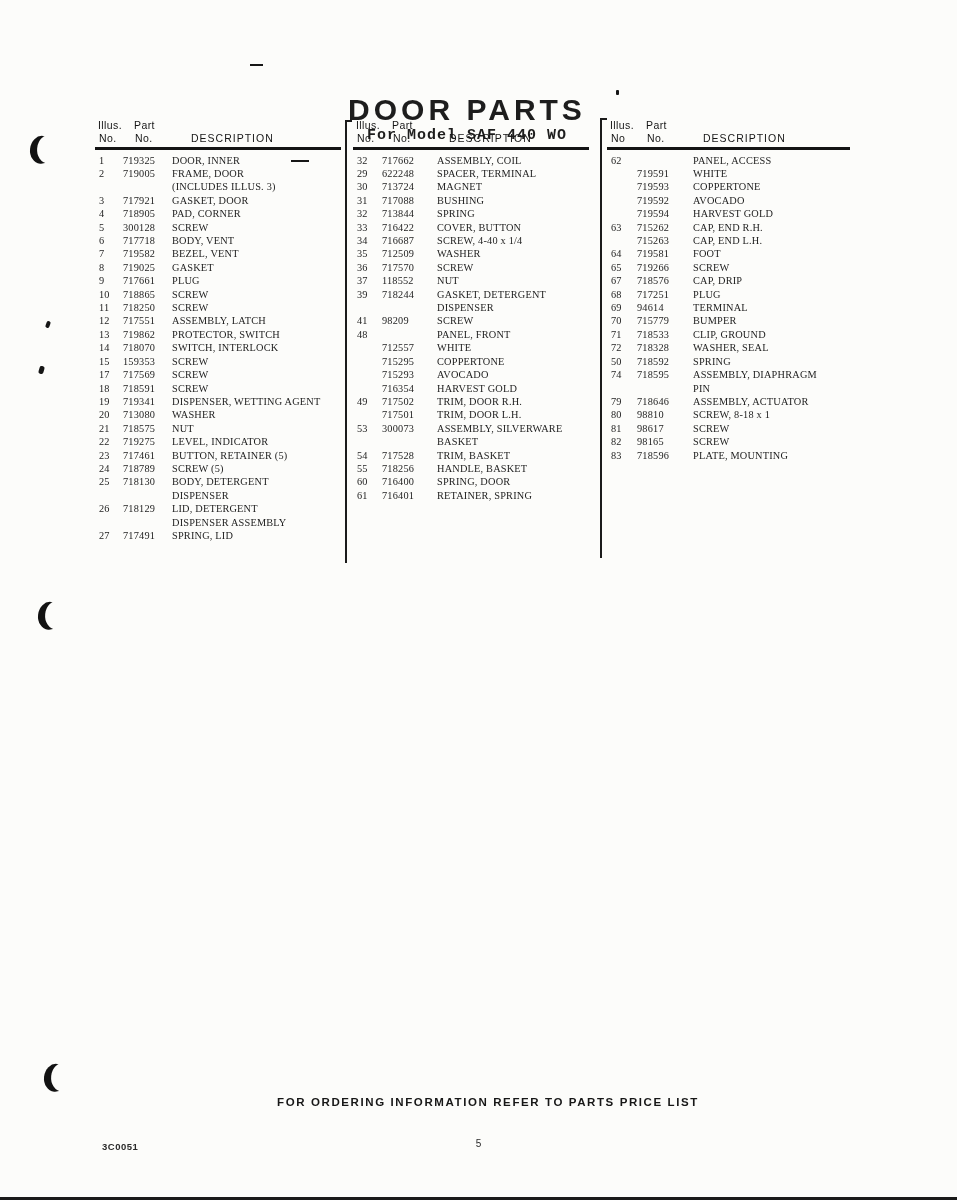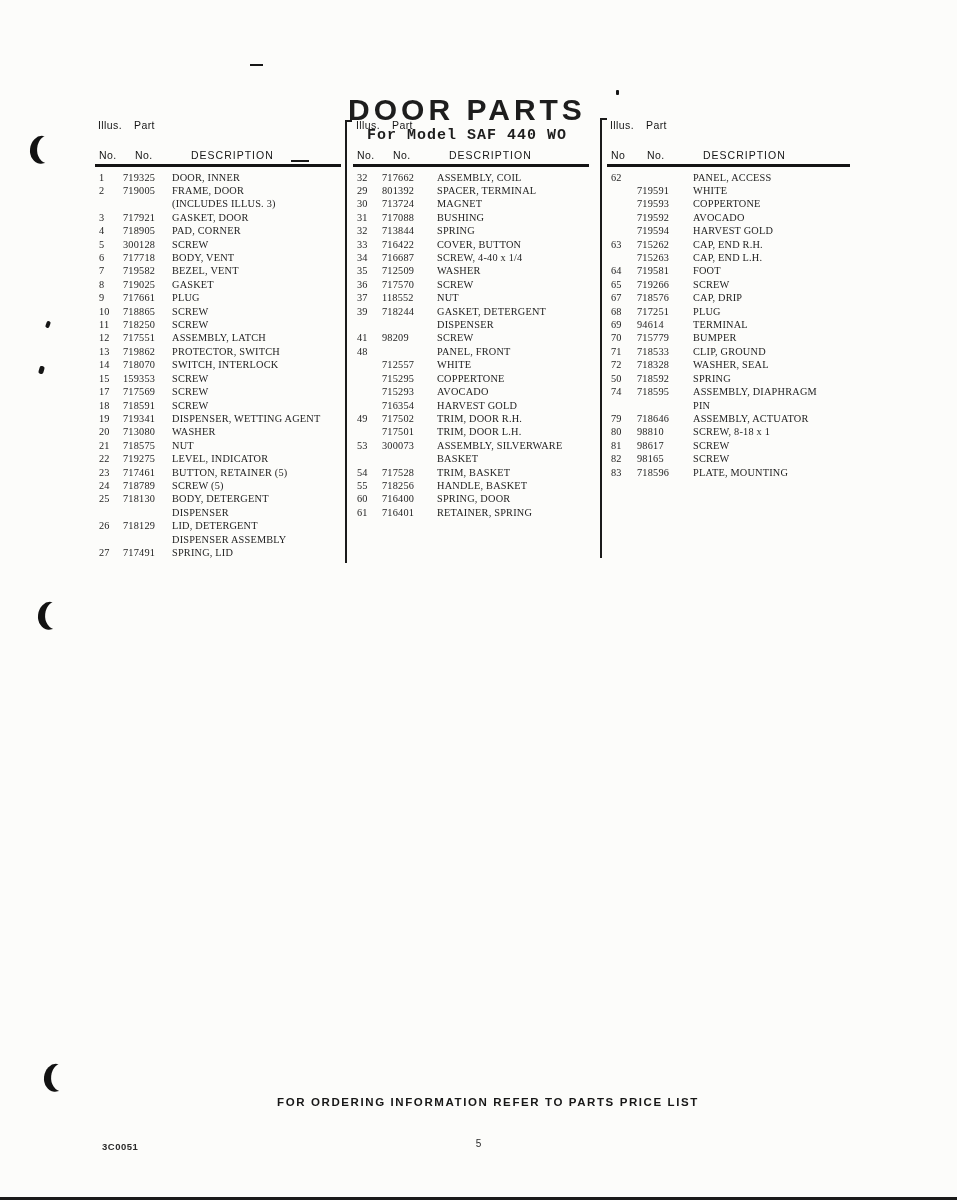--- a/index.html
+++ b/index.html
@@ -17,21 +17,21 @@
   
   .col{position:absolute;top:119px;}
   .col1{left:95px;width:246px;}
   .col2{left:353px;width:236px;}
   .col3{left:607px;width:243px;}
 
   .hdr{font-family:"Liberation Sans", sans-serif;font-size:10.5px;letter-spacing:.4px;
        color:#161616;}
   .hdr .l1 span{display:inline-block;}
   .hdr .l1 .h-illus{width:36px;padding-left:3px;}
-  .hdr .l2{margin-top:18px;}
+  .hdr .l2{margin-top:1px;}
   .hdr .l2 .h-no1{width:36px;padding-left:4px;display:inline-block;}
   .hdr .l2 .h-no2{width:56px;display:inline-block;}
   .hdr .l2 .h-desc{display:inline-block;letter-spacing:1px;}
   .hdr-rule{height:2.6px;background:#141414;margin-top:3px;}
 
   .rows{margin-top:4px;}
   .row{display:grid;line-height:13.4px;font-size:10.3px;letter-spacing:.2px;}
   .col1 .row{grid-template-columns:28px 49px 1fr;}
   .col2 .row{grid-template-columns:29px 55px 1fr;}
   .col3 .row{grid-template-columns:30px 56px 1fr;}
@@ -256,21 +256,21 @@
     <div class="hdr-rule"></div>
   </div>
   <div class="rows">
       <div class="row">
         <span class="c-illus">32</span>
         <span class="c-part">717662</span>
         <span class="c-desc">ASSEMBLY, COIL</span>
       </div>
       <div class="row">
         <span class="c-illus">29</span>
-        <span class="c-part">801392</span>
+        <span class="c-part">622248</span>
         <span class="c-desc">SPACER, TERMINAL</span>
       </div>
       <div class="row">
         <span class="c-illus">30</span>
         <span class="c-part">713724</span>
         <span class="c-desc">MAGNET</span>
       </div>
       <div class="row">
         <span class="c-illus">31</span>
         <span class="c-part">717088</span>

